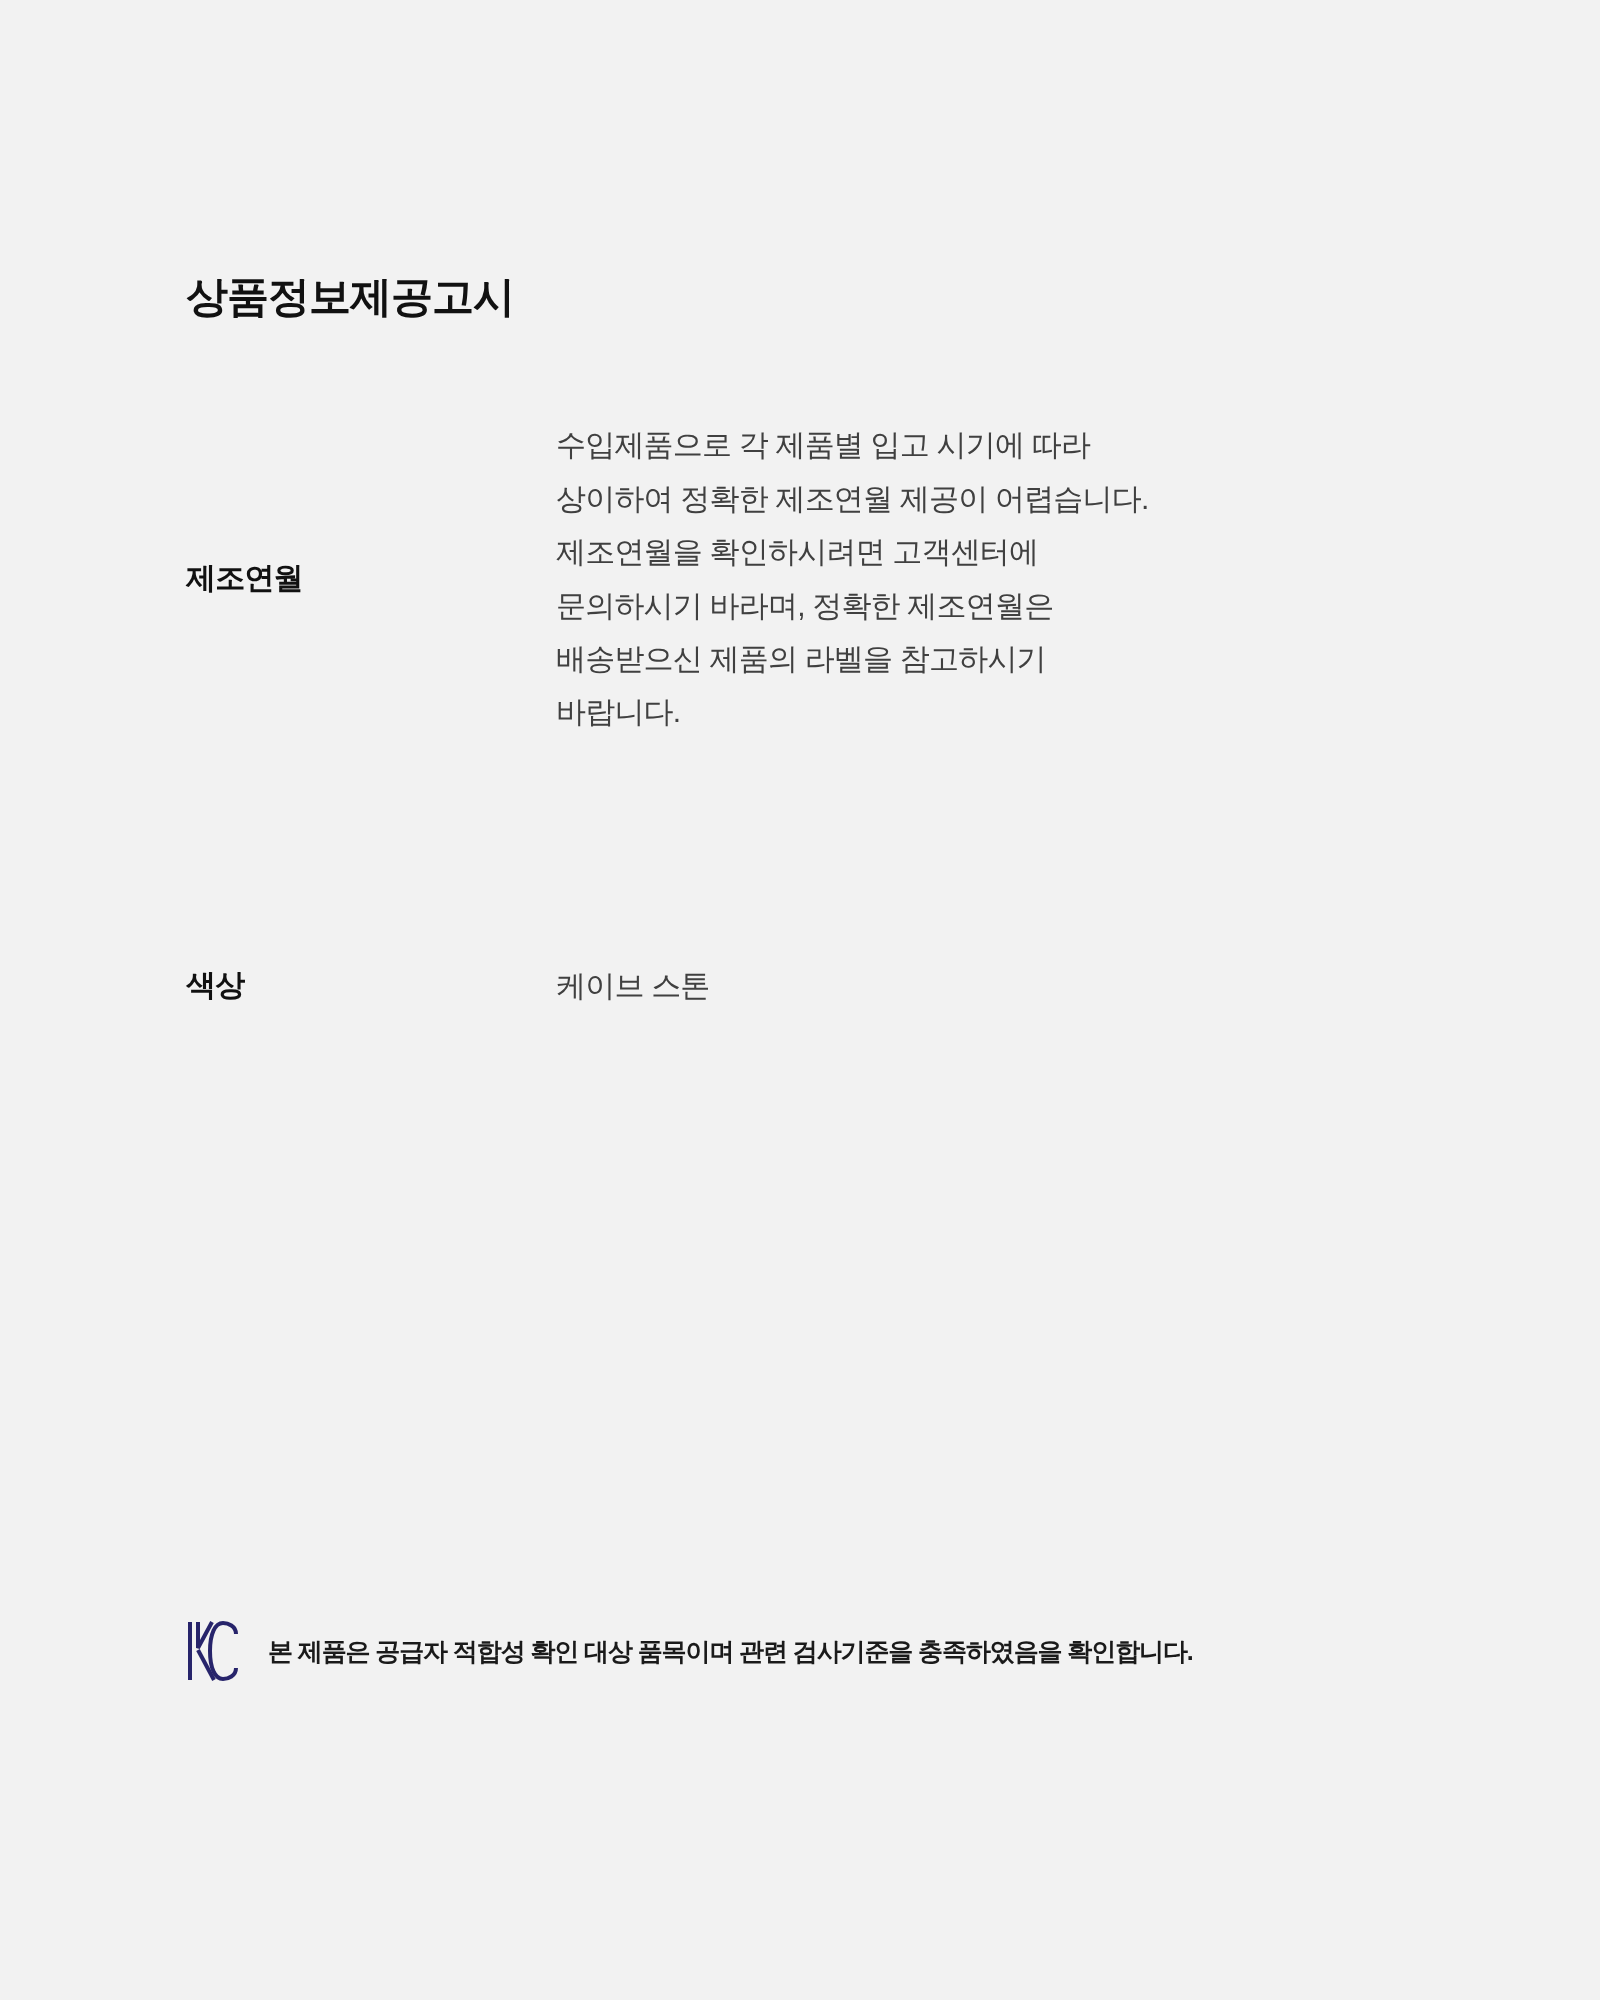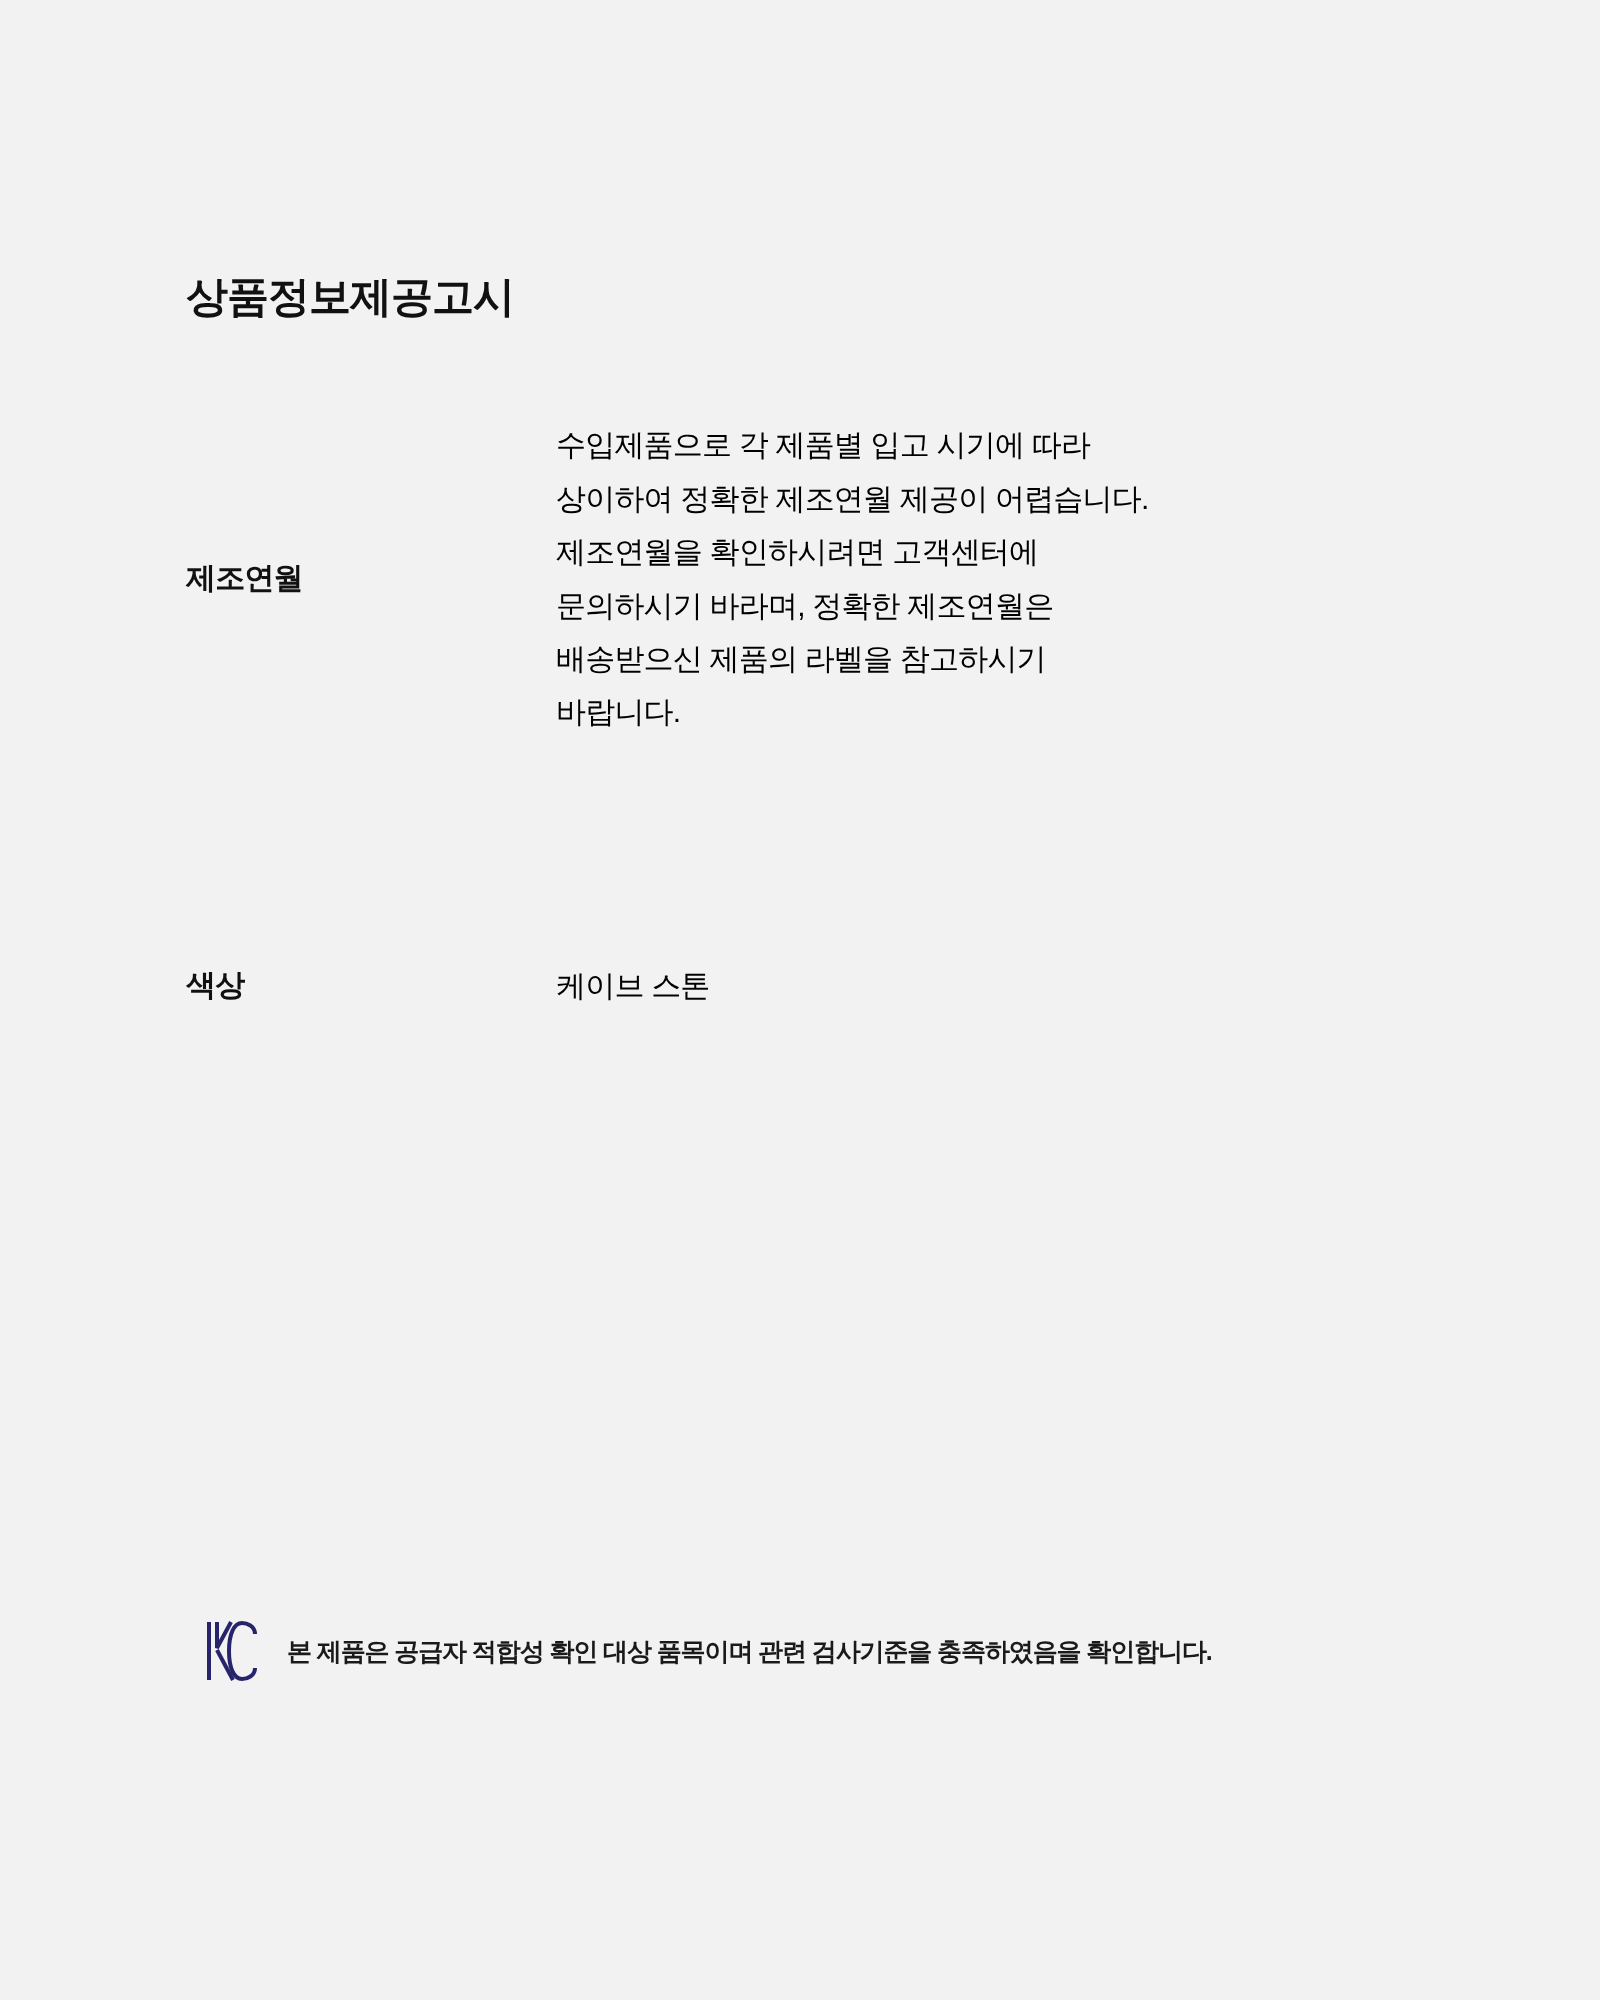--- a/index.html
+++ b/index.html
@@ -44,31 +44,31 @@
     flex: 0 0 370px;
     font-size: 30px;
     font-weight: bold;
     color: #111111;
     letter-spacing: -0.8px;
     line-height: 1.35;
   }
   .info-value {
     font-size: 30px;
     font-weight: normal;
-    color: #000000;
+    color: #404040;
     letter-spacing: -0.8px;
     line-height: 1.78;
     white-space: pre-line;
   }
   .row-gap-1 { height: 128px; }
   .row-gap-2 { height: 92px; }
 
   .kc-section {
     position: absolute;
-    left: 203px;
+    left: 184px;
     top: 1620px;
     display: flex;
     align-items: center;
   }
   .kc-mark {
     width: 56px;
     height: 62px;
     flex: 0 0 56px;
     display: block;
   }

